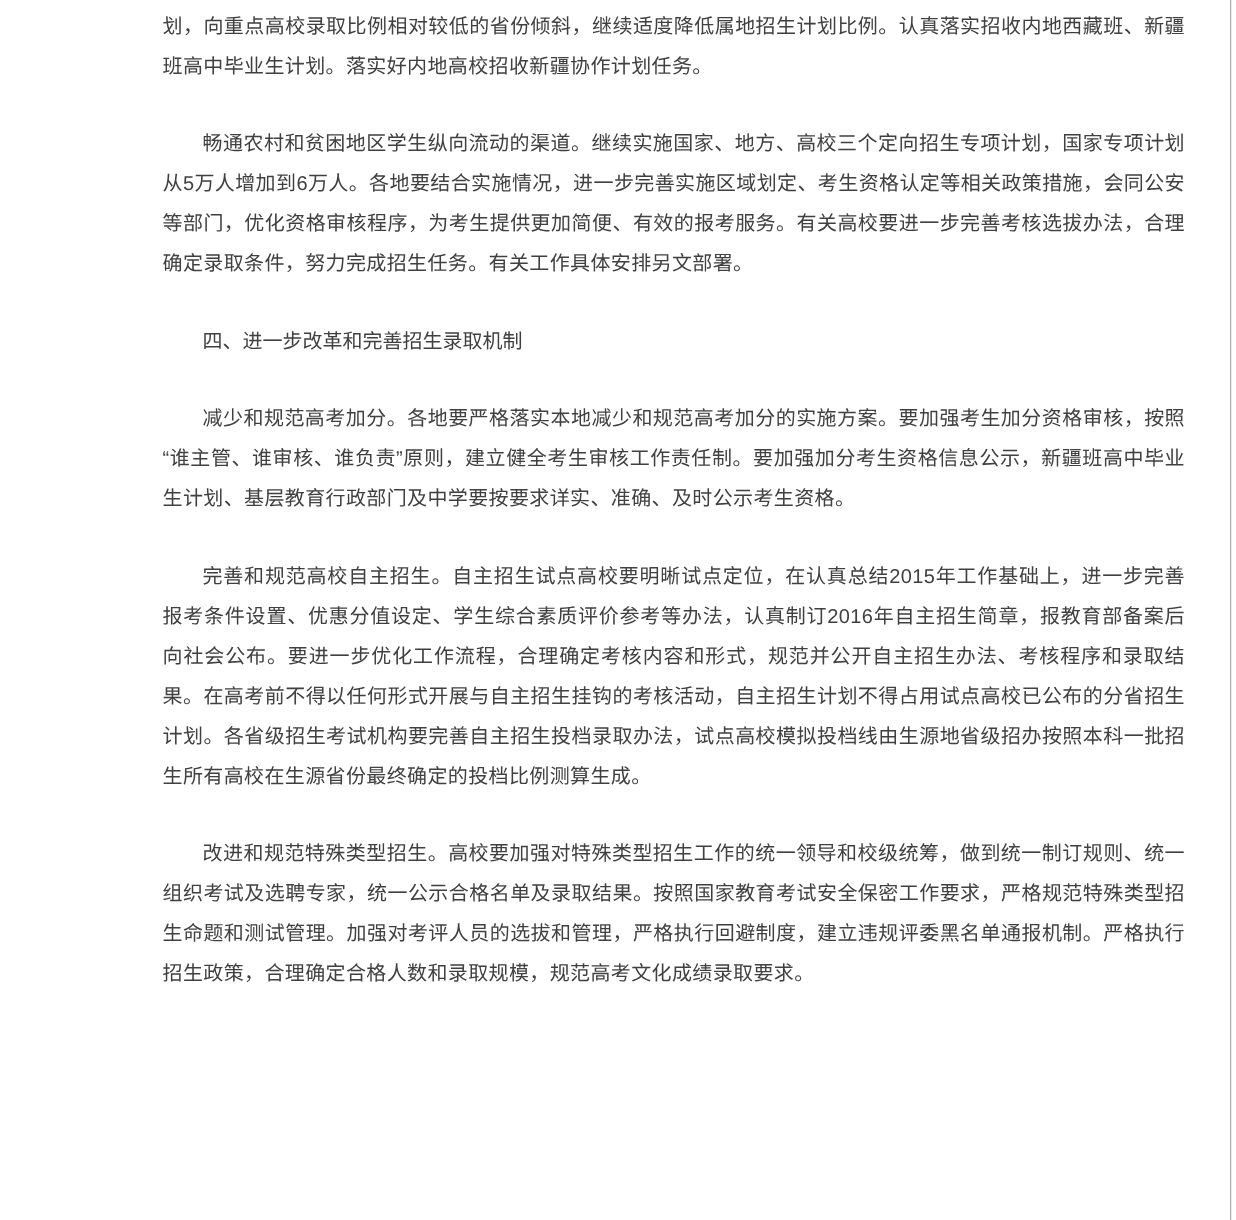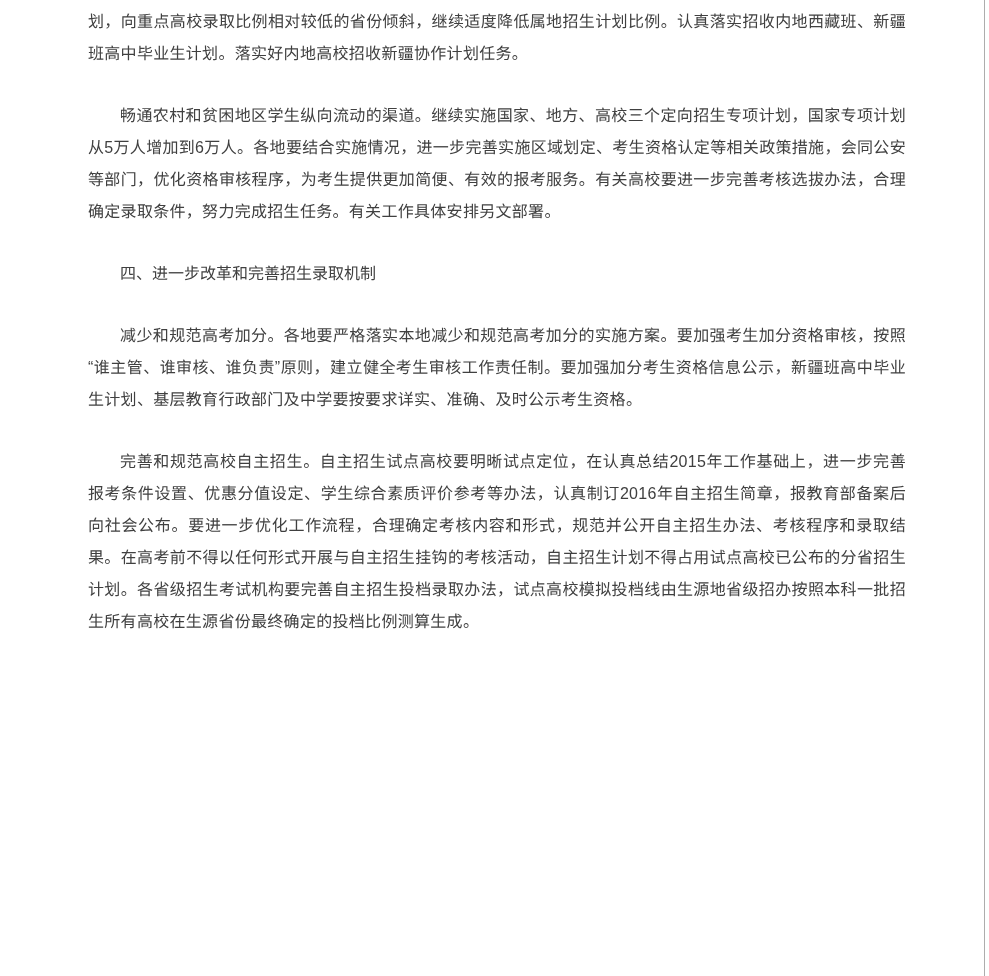--- a/index.html
+++ b/index.html
@@ -11,20 +11,21 @@
     width: 989px;
     height: 976px;
     position: relative;
     overflow: hidden;
     font-family: "Liberation Sans", "DejaVu Sans", sans-serif;
   }
   .page {
     position: absolute;
     inset: 0;
     background: #ffffff;
+    margin-left: 42px;
   }
   .edge-line {
     position: absolute;
     top: 0;
     bottom: 0;
     right: 4px;
     width: 1px;
     background: #adadad;
   }
   .content {
@@ -64,17 +65,18 @@
 
     <p class="para indent">畅通农村和贫困地区学生纵向流动的渠道。继续实施国家、地方、高校三个定向招生专项计划，国家专项计划从5万人增加到6万人。各地要结合实施情况，进一步完善实施区域划定、考生资格认定等相关政策措施，会同公安等部门，优化资格审核程序，为考生提供更加简便、有效的报考服务。有关高校要进一步完善考核选拔办法，合理确定录取条件，努力完成招生任务。有关工作具体安排另文部署。</p>
 
 
     <h3 class="section-heading">四、进一步改革和完善招生录取机制</h3>
 
     <p class="para indent">减少和规范高考加分。各地要严格落实本地减少和规范高考加分的实施方案。要加强考生加分资格审核，按照“谁主管、谁审核、谁负责”原则，建立健全考生审核工作责任制。要加强加分考生资格信息公示，新疆班高中毕业生计划、基层教育行政部门及中学要按要求详实、准确、及时公示考生资格。</p>
 
     <p class="para indent">完善和规范高校自主招生。自主招生试点高校要明晰试点定位，在认真总结2015年工作基础上，进一步完善报考条件设置、优惠分值设定、学生综合素质评价参考等办法，认真制订2016年自主招生简章，报教育部备案后向社会公布。要进一步优化工作流程，合理确定考核内容和形式，规范并公开自主招生办法、考核程序和录取结果。在高考前不得以任何形式开展与自主招生挂钩的考核活动，自主招生计划不得占用试点高校已公布的分省招生计划。各省级招生考试机构要完善自主招生投档录取办法，试点高校模拟投档线由生源地省级招办按照本科一批招生所有高校在生源省份最终确定的投档比例测算生成。</p>
 
+    <p class="para indent">改进和规范特殊类型招生。高校要加强对特殊类型招生工作的统一领导和校级统筹，做到统一制订规则、统一组织考试及选聘专家，统一公示合格名单及录取结果。按照国家教育考试安全保密工作要求，严格规范特殊类型招生命题和测试管理。加强对考评人员的选拔和管理，严格执行回避制度，建立违规评委黑名单通报机制。严格执行招生政策，合理确定合格人数和录取规模，规范高考文化成绩录取要求。</p>
 
   </div>
 
   <div class="edge-line"></div>
 </div>
 
 </body></html>

